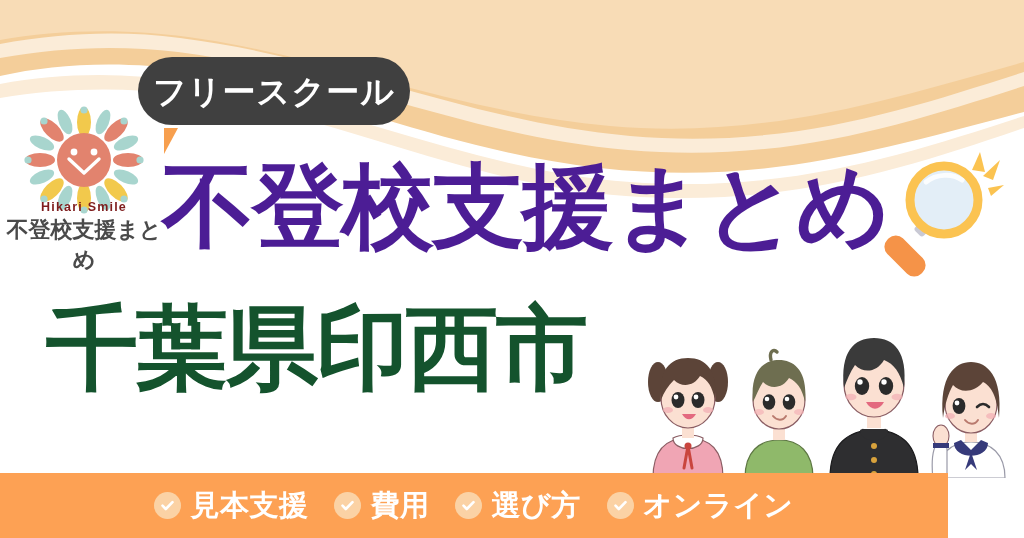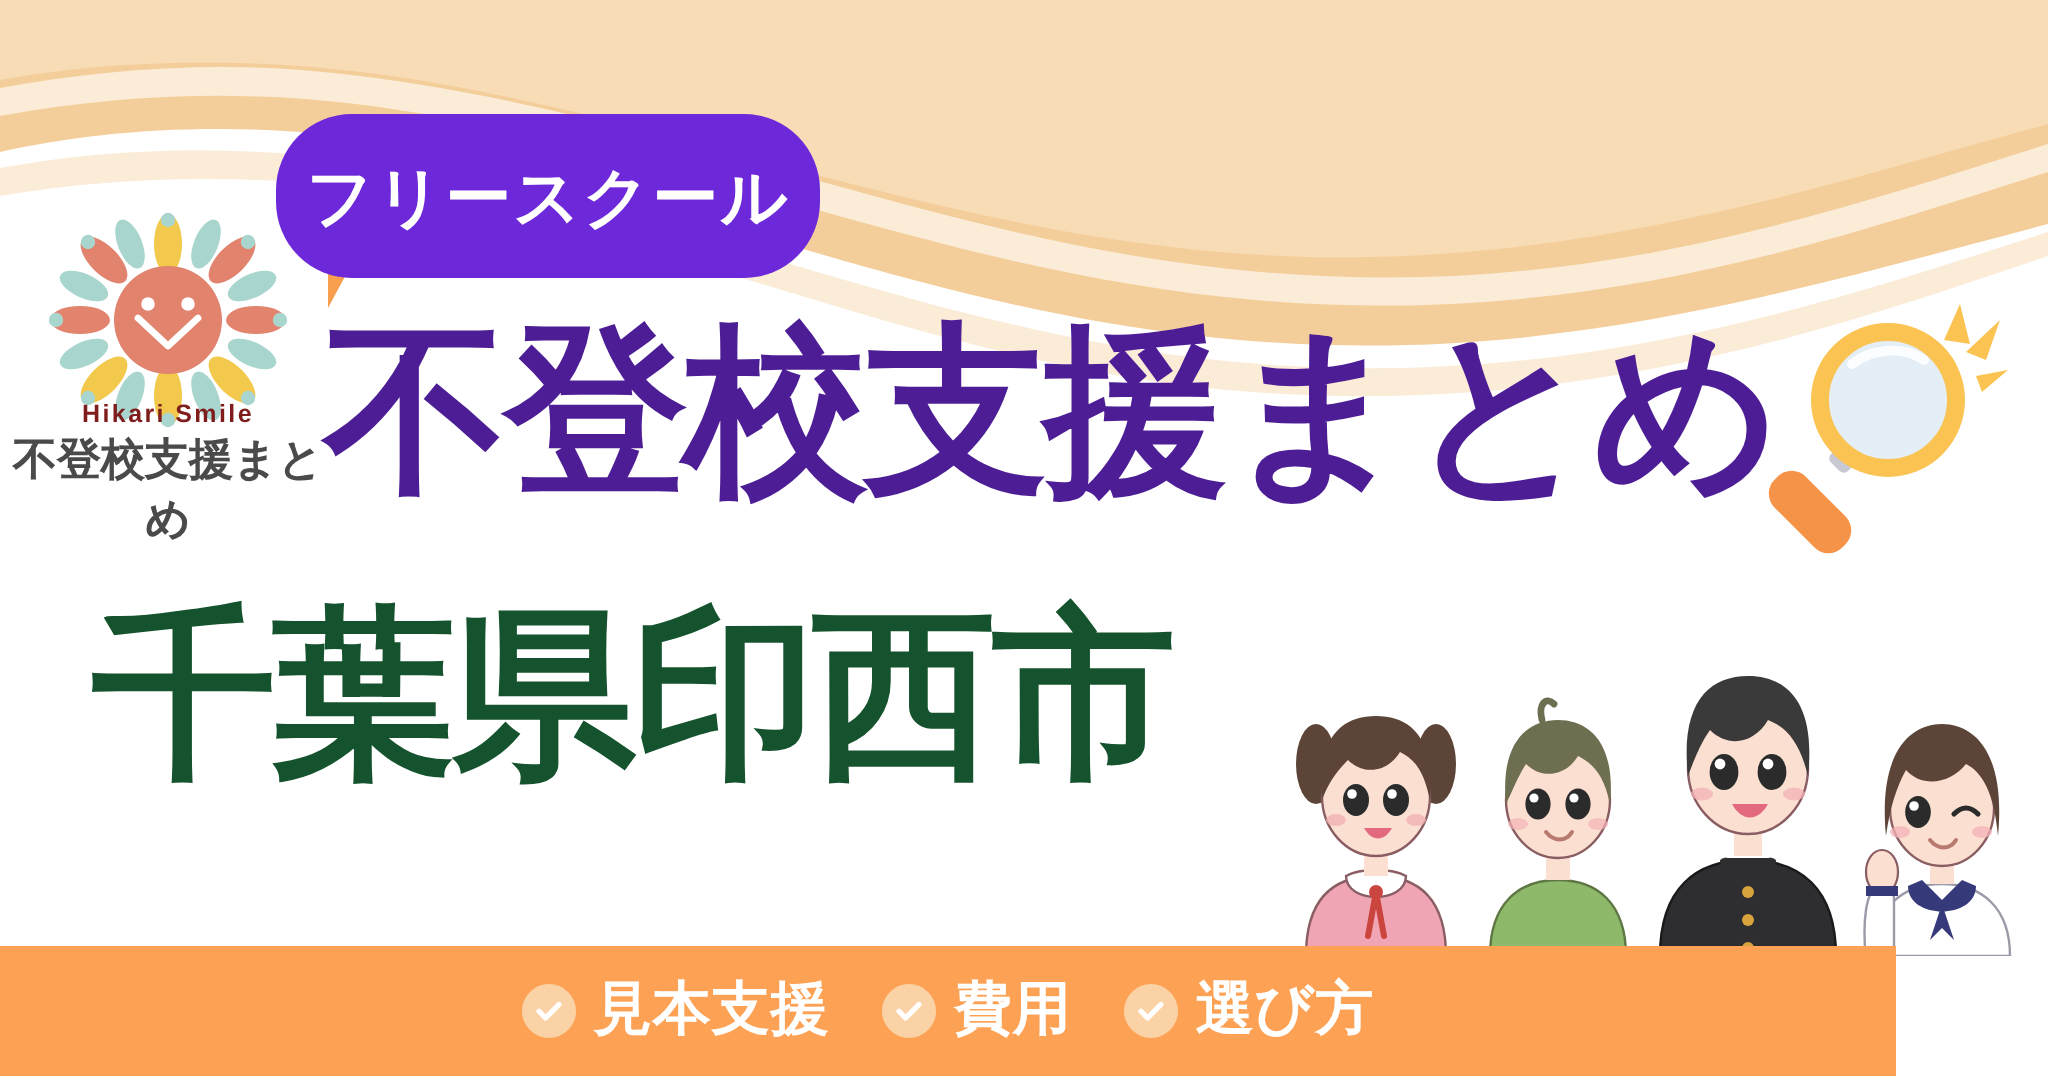--- a/index.html
+++ b/index.html
@@ -27,22 +27,22 @@
     height: 200px;
     pointer-events: none;
   }
 
   
   .bubble {
     position: absolute;
     left: 138px;
     top: 57px;
     width: 272px;
-    height: 82px;
-    background: #6d28d9;
+    height: 68px;
+    background: #404040;
     border-radius: 38px;
     display: flex;
     align-items: center;
     justify-content: center;
     z-index: 6;
   }
   .bubble-label {
     color: #ffffff;
     font-size: 33px;
     font-weight: bold;
@@ -364,16 +364,24 @@
 
     <div class="tag">
       <span class="tag-check">
         <svg width="17" height="17" viewBox="0 0 17 17">
             <path d="M3.5,8.6 L6.8,12 L13.5,5.2" stroke="#ffffff" stroke-width="2.6" fill="none" stroke-linecap="round" stroke-linejoin="round"></path>
           </svg>
       </span>
       <span class="tag-label">選び方</span>
     </div>
 
+    <div class="tag">
+      <span class="tag-check">
+        <svg width="17" height="17" viewBox="0 0 17 17">
+            <path d="M3.5,8.6 L6.8,12 L13.5,5.2" stroke="#ffffff" stroke-width="2.6" fill="none" stroke-linecap="round" stroke-linejoin="round"></path>
+          </svg>
+      </span>
+      <span class="tag-label">オンライン</span>
+    </div>
 
   </div>
 
 </div>
 
 </body></html>

